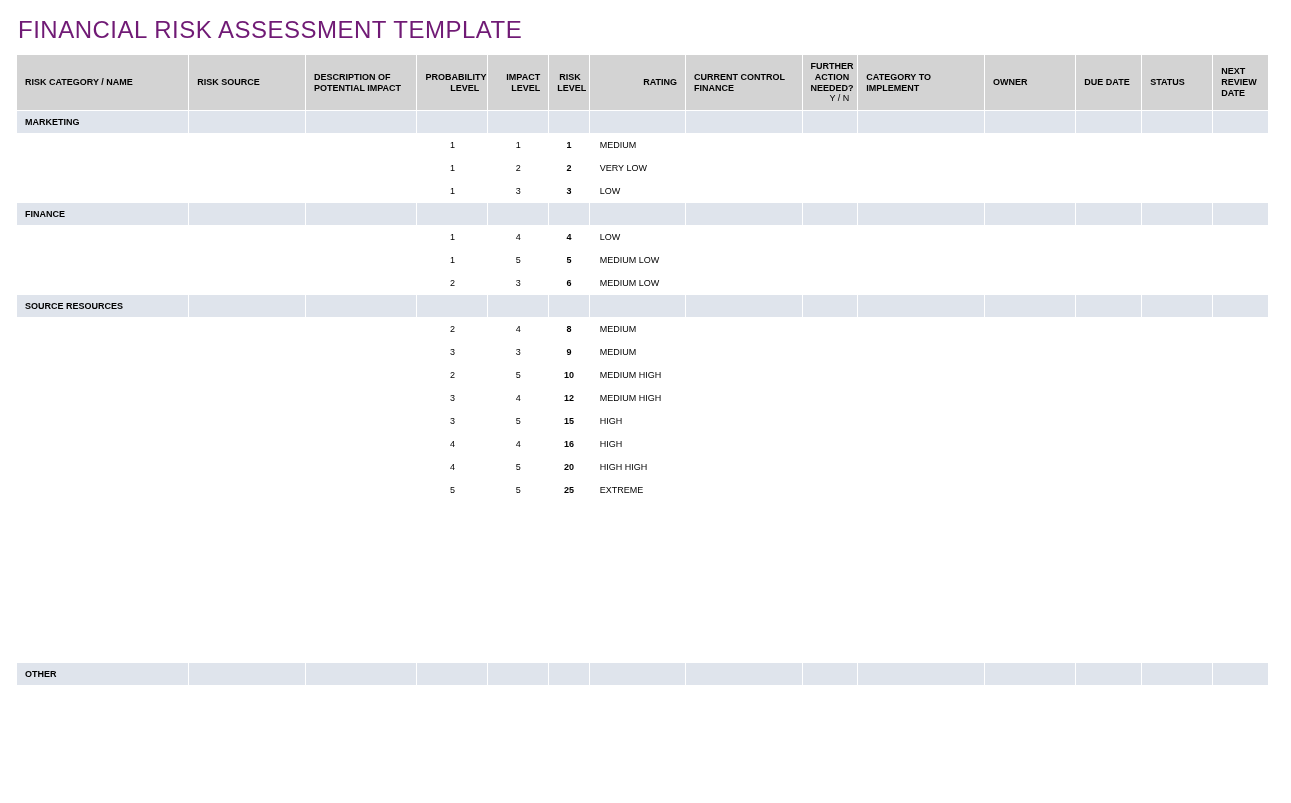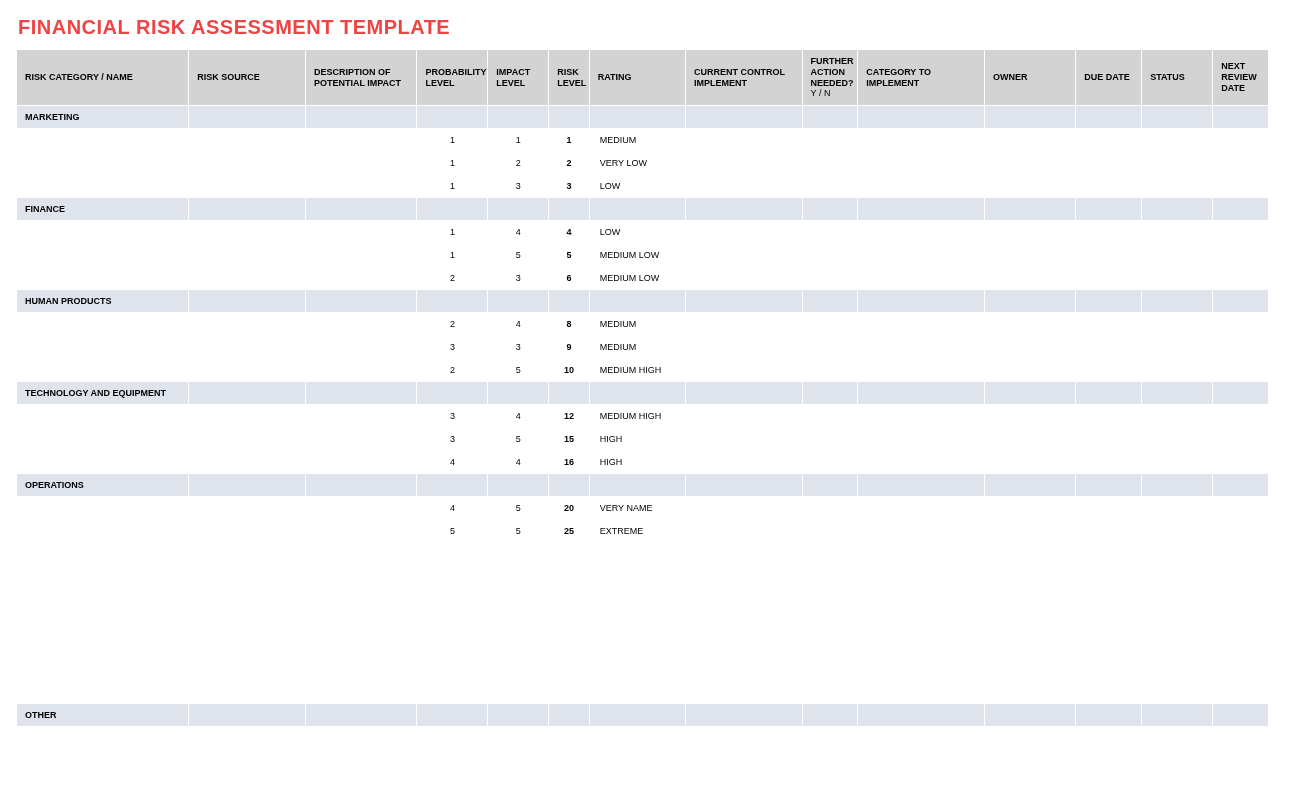--- a/index.html
+++ b/index.html
@@ -5,25 +5,25 @@
   * { box-sizing: border-box; }
   body {
     margin: 0;
     padding: 16px;
     font-family: "Century Gothic", "Futura", Arial, sans-serif;
     background: #ffffff;
     color: #000;
     width: 1291px;
   }
   h1 {
-    font-size: 20px;
-    font-weight: bold;
+    font-size: 24px;
+    font-weight: normal;
     letter-spacing: 0.5px;
     margin: 0 0 10px 2px;
-    color: #ef4444;
+    color: #701a75;
   }
   table {
     border-collapse: collapse;
     width: 1253px;
     table-layout: fixed;
   }
   th, td {
     border: 1px solid #ffffff;
     font-size: 9px;
     padding: 4px 6px;
@@ -33,21 +33,21 @@
   }
   thead th {
     background: #d3d3d3;
     font-weight: bold;
     text-align: left;
     font-size: 9px;
     line-height: 1.2;
     height: 52px;
     padding: 6px 8px;
   }
-  thead th.center { text-align: left; margin-left: 45px; }
+  thead th.center { text-align: right; margin-left: 45px; }
   tr.section td {
     background: #dfe4ec;
     font-weight: bold;
     font-size: 9px;
     text-align: left;
     padding-left: 8px;
   }
   tr.data td { background: #ffffff; }
   td.center { text-align: center; }
   td.ratingcell { font-size: 9px; padding-left: 10px; }
@@ -109,21 +109,21 @@
   </colgroup>
   <thead>
     <tr>
       <th>RISK CATEGORY / NAME</th>
       <th>RISK SOURCE</th>
       <th>DESCRIPTION OF POTENTIAL IMPACT</th>
       <th class="center">PROBABILITY LEVEL</th>
       <th class="center">IMPACT LEVEL</th>
       <th class="center">RISK LEVEL</th>
       <th class="center">RATING</th>
-      <th>CURRENT CONTROL IMPLEMENT</th>
+      <th>CURRENT CONTROL FINANCE</th>
       <th class="center">
         <span>FURTHER ACTION NEEDED?</span><br>
         <span style="font-weight:normal">Y / N</span>
       </th>
       <th>CATEGORY TO IMPLEMENT</th>
       <th>OWNER</th>
       <th>DUE DATE</th>
       <th>STATUS</th>
       <th>NEXT REVIEW DATE</th>
     </tr>
@@ -251,21 +251,21 @@
         <td class="c-medlow2 ratingcell">MEDIUM LOW</td>
         <td></td>
         <td class="center"></td>
         <td></td>
         <td></td>
         <td></td>
         <td></td>
         <td></td>
       </tr>
       <tr class="section">
-        <td>HUMAN PRODUCTS</td>
+        <td>SOURCE RESOURCES</td>
         <td></td>
         <td></td>
         <td></td>
         <td></td>
         <td></td>
         <td></td>
         <td></td>
         <td></td>
         <td></td>
         <td></td>
@@ -314,36 +314,20 @@
         <td class="c-medhigh1 center" style="font-weight: bold;">10</td>
         <td class="c-medhigh1 ratingcell">MEDIUM HIGH</td>
         <td></td>
         <td class="center"></td>
         <td></td>
         <td></td>
         <td></td>
         <td></td>
         <td></td>
       </tr>
-      <tr class="section">
-        <td>TECHNOLOGY AND EQUIPMENT</td>
-        <td></td>
-        <td></td>
-        <td></td>
-        <td></td>
-        <td></td>
-        <td></td>
-        <td></td>
-        <td></td>
-        <td></td>
-        <td></td>
-        <td></td>
-        <td></td>
-        <td></td>
-      </tr>
       <tr class="data">
         <td></td>
         <td></td>
         <td></td>
         <td class="center">3</td>
         <td class="center">4</td>
         <td class="c-medhigh2 center" style="font-weight: bold;">12</td>
         <td class="c-medhigh2 ratingcell">MEDIUM HIGH</td>
         <td></td>
         <td class="center"></td>
@@ -378,44 +362,28 @@
         <td class="c-high2 center" style="font-weight: bold;">16</td>
         <td class="c-high2 ratingcell">HIGH</td>
         <td></td>
         <td class="center"></td>
         <td></td>
         <td></td>
         <td></td>
         <td></td>
         <td></td>
       </tr>
-      <tr class="section">
-        <td>OPERATIONS</td>
-        <td></td>
-        <td></td>
-        <td></td>
-        <td></td>
-        <td></td>
-        <td></td>
-        <td></td>
-        <td></td>
-        <td></td>
-        <td></td>
-        <td></td>
-        <td></td>
-        <td></td>
-      </tr>
       <tr class="data">
         <td></td>
         <td></td>
         <td></td>
         <td class="center">4</td>
         <td class="center">5</td>
         <td class="c-veryhigh center" style="font-weight: bold;">20</td>
-        <td class="c-veryhigh ratingcell">VERY NAME</td>
+        <td class="c-veryhigh ratingcell">HIGH HIGH</td>
         <td></td>
         <td class="center"></td>
         <td></td>
         <td></td>
         <td></td>
         <td></td>
         <td></td>
       </tr>
       <tr class="data">
         <td></td>

